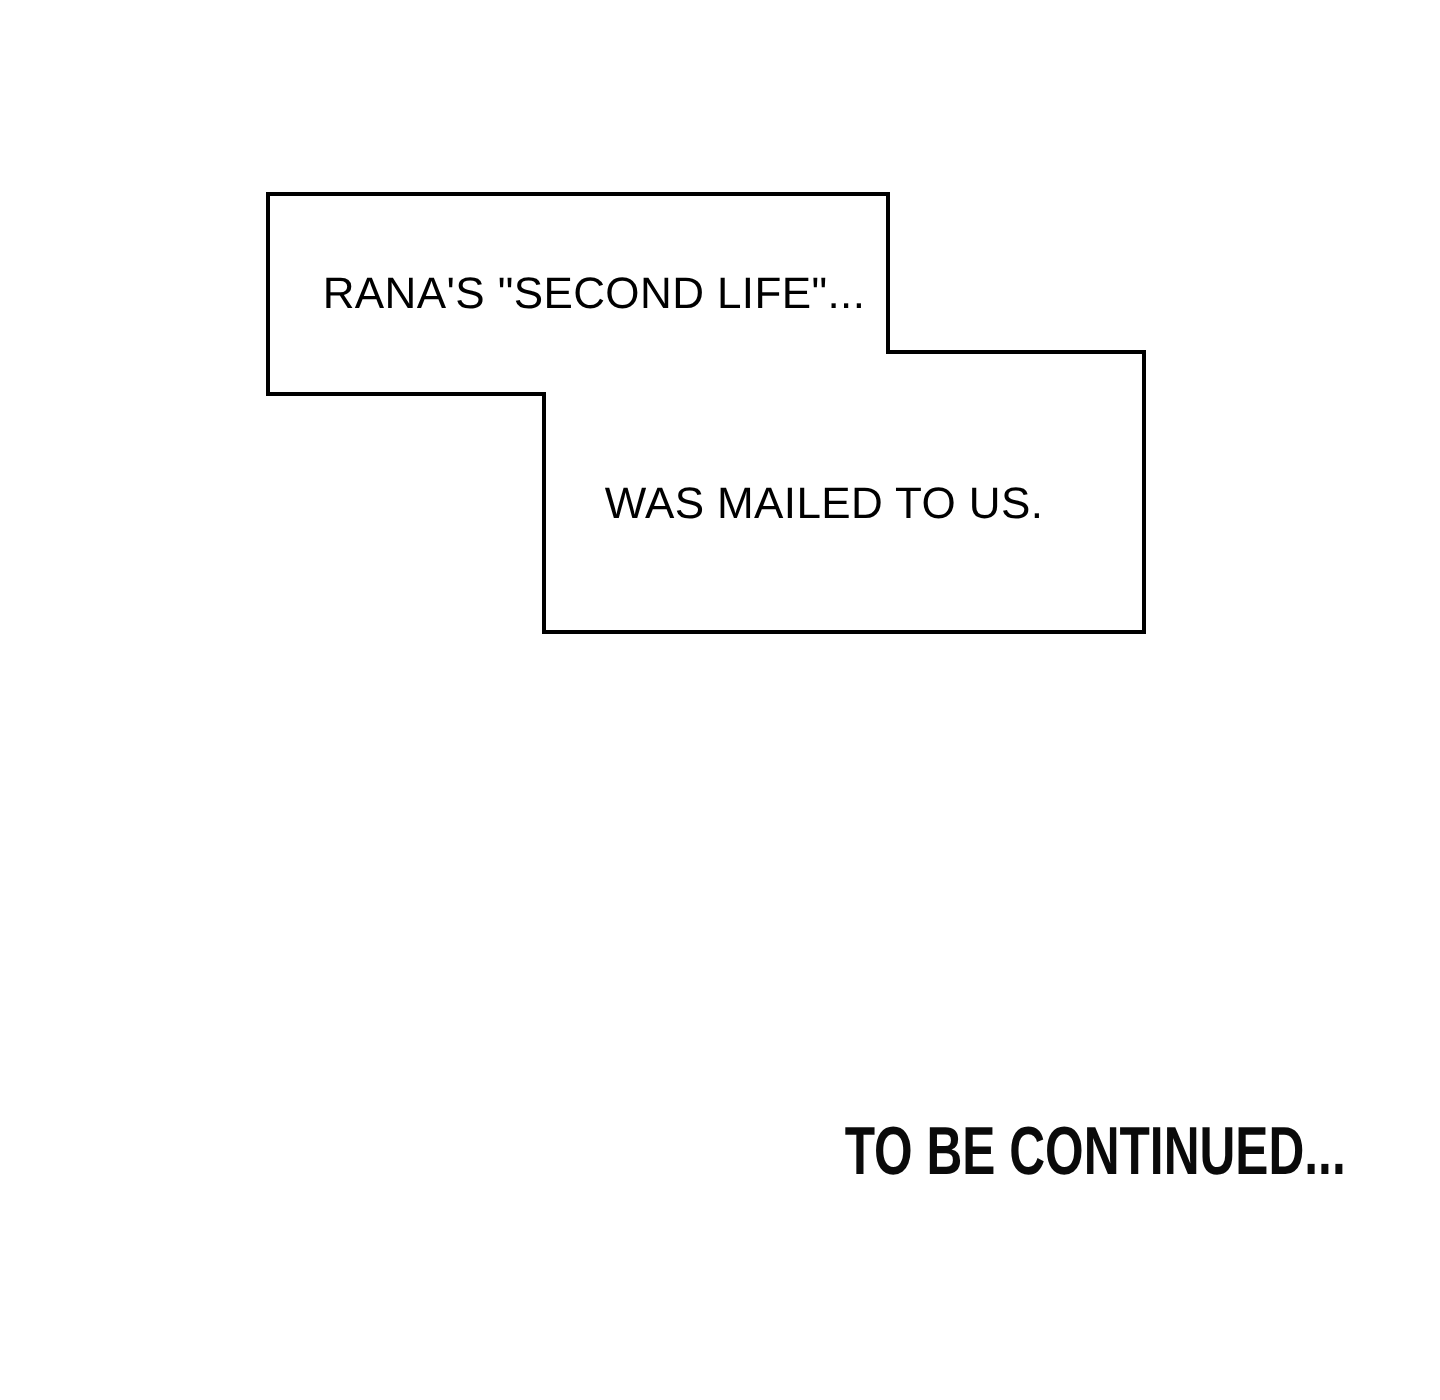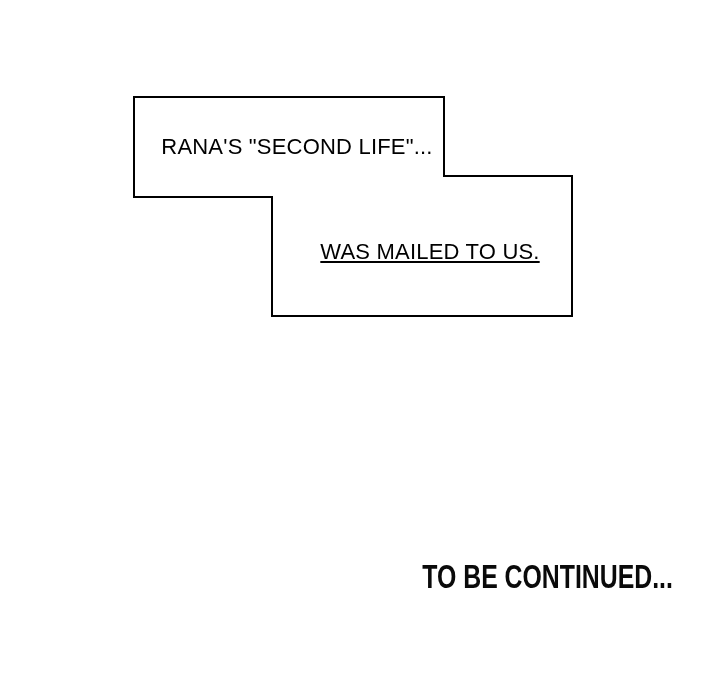--- a/index.html
+++ b/index.html
@@ -35,24 +35,23 @@
     font-weight: 400;
     letter-spacing: 0.2px;
     white-space: nowrap;
   }
   .bubble-text-1 {
     left: 137px;
     top: 134px;
     width: 320px;
   }
   .bubble-text-2 {
-    left: 270px;
+    left: 252px;
     top: 239px;
     width: 320px;
-    text-decoration: underline;
   }
   .outro {
     position: absolute;
     left: 348px;
     top: 558px;
     width: 400px;
     text-align: center;
     color: #0a0a0a;
     font-size: 34px;
     line-height: 36px;

